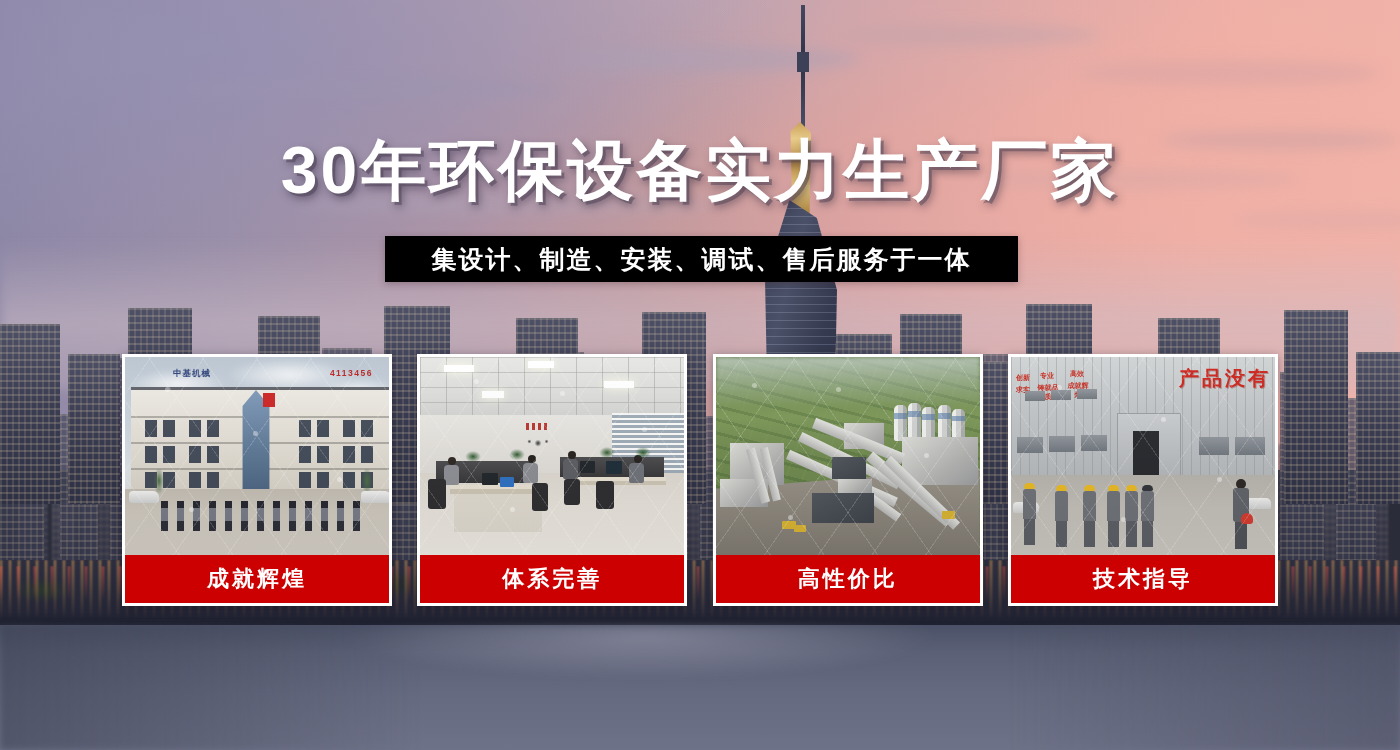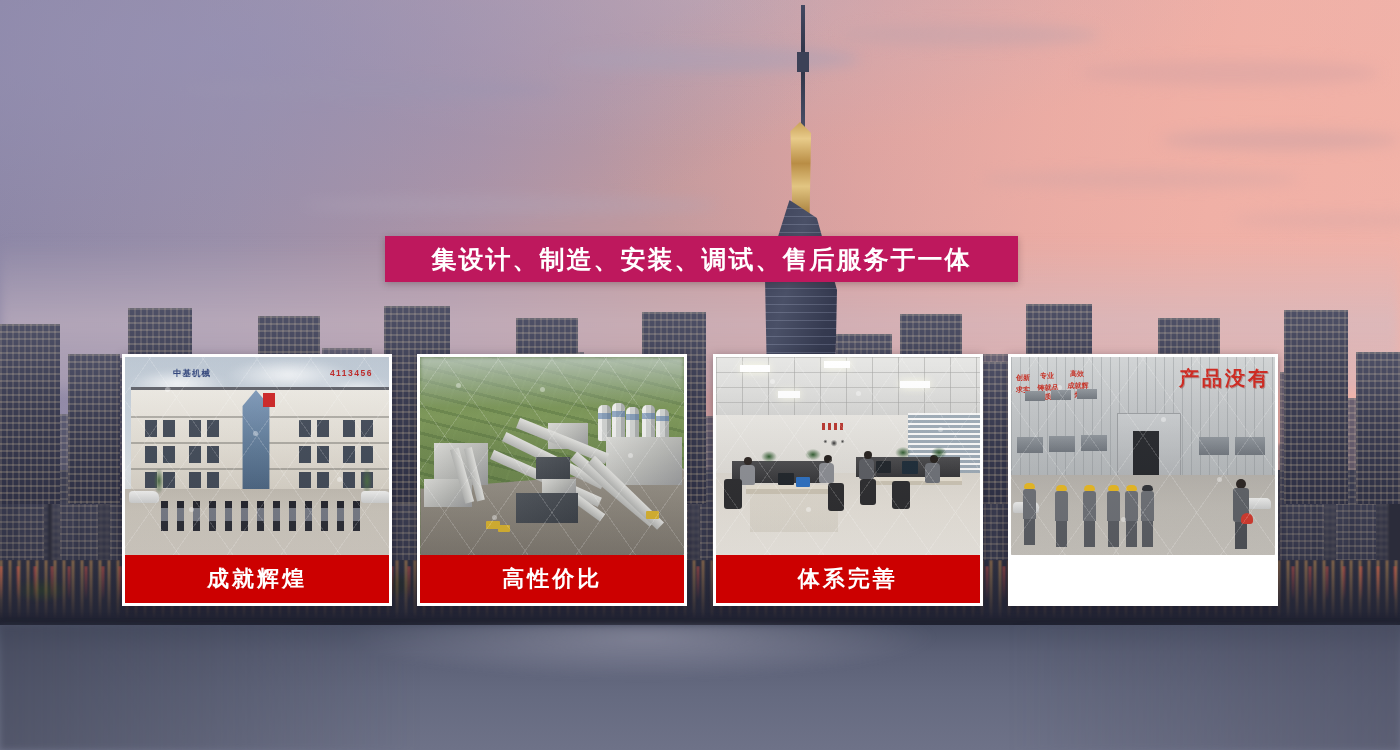--- a/index.html
+++ b/index.html
@@ -154,21 +154,21 @@
     color:#ffffff;
     text-shadow:
       3px 3px 0 rgba(70,60,80,.45),
       4px 5px 9px rgba(45,38,58,.5);
     white-space:nowrap;
   }
 
   
   .subtitle-banner{
     position:absolute; left:385px; top:236px; width:633px; height:46px;
-    background:#be185d;
+    background:#000000;
     display:flex; align-items:center; justify-content:center;
     box-shadow:0 2px 7px rgba(60,30,40,.3);
   }
   .subtitle-text{
     color:#ffffff; font-size:25px; font-weight:bold; letter-spacing:2px;
     white-space:nowrap;
   }
 
   
   .card-row{
@@ -429,20 +429,21 @@
   </div>
 
   <div class="bank"></div>
   <div class="bank-trees"></div>
   <div class="bank-lights"></div>
   <div class="bank-lights red"></div>
   <div class="river-edge"></div>
   <div class="river"></div>
   <div class="river-sheen"></div>
 
+  <div class="headline">30年环保设备实力生产厂家</div>
 
   <div class="subtitle-banner">
     <span class="subtitle-text">集设计、制造、安装、调试、售后服务于一体</span>
   </div>
 
   <div class="card-row">
 
     <div class="card">
       <div class="card-photo">
         <div class="p1-sky"></div>
@@ -504,20 +505,70 @@
           <div class="wm-dot" style="left:128px;top:74px;"></div>
           <div class="wm-dot" style="left:212px;top:120px;"></div>
           <div class="wm-dot" style="left:64px;top:150px;"></div>
         </div>
       </div>
       <div class="card-caption">成就辉煌</div>
     </div>
 
     <div class="card">
       <div class="card-photo">
+        <div class="p3-ceil"></div>
+        <div class="p3-grid"></div>
+        <div class="p3-lamp" style="left:24px;top:8px;width:30px;"></div>
+        <div class="p3-lamp" style="left:108px;top:4px;width:26px;"></div>
+        <div class="p3-lamp" style="left:184px;top:24px;width:30px;"></div>
+        <div class="p3-lamp" style="left:62px;top:34px;width:22px;"></div>
+        <div class="p3-wall"></div>
+        <div class="p3-window"></div>
+        <div class="p3-decal"></div>
+        <div class="p3-floor"></div>
+
+        <div class="p3-part" style="left:16px;top:104px;width:96px;height:22px;"></div>
+        <div class="p3-desk" style="left:30px;top:128px;width:96px;height:9px;"></div>
+        <div class="p3-desk" style="left:34px;top:137px;width:88px;height:38px;background:linear-gradient(to bottom,#d7d0c0,#c6bfae);opacity:.35;"></div>
+        <div class="p3-mon" style="left:62px;top:116px;width:16px;height:12px;"></div>
+        <div class="p3-mon" style="left:80px;top:120px;width:14px;height:10px;background:#2b6fc0;"></div>
+        <div class="p3-head" style="left:28px;top:100px;"></div>
+        <div class="p3-torso" style="left:24px;top:108px;"></div>
+        <div class="p3-head" style="left:108px;top:98px;background:#221d1a;"></div>
+        <div class="p3-torso" style="left:103px;top:106px;background:#8a8c91;"></div>
+        <div class="p3-chair" style="left:8px;top:122px;width:18px;height:30px;"></div>
+        <div class="p3-chair" style="left:112px;top:126px;width:16px;height:28px;"></div>
+        <div class="p3-plant" style="left:42px;top:90px;"></div>
+        <div class="p3-plant" style="left:86px;top:88px;"></div>
+
+        <div class="p3-part" style="left:140px;top:100px;width:104px;height:20px;"></div>
+        <div class="p3-desk" style="left:146px;top:120px;width:100px;height:8px;"></div>
+        <div class="p3-mon" style="left:160px;top:104px;width:15px;height:12px;"></div>
+        <div class="p3-mon" style="left:186px;top:104px;width:16px;height:13px;background:#1b2a36;"></div>
+        <div class="p3-head" style="left:148px;top:94px;background:#241f1b;"></div>
+        <div class="p3-torso" style="left:143px;top:102px;background:#5a5c61;"></div>
+        <div class="p3-head" style="left:214px;top:98px;background:#241f1b;"></div>
+        <div class="p3-torso" style="left:209px;top:106px;background:#6d7076;"></div>
+        <div class="p3-chair" style="left:144px;top:122px;width:16px;height:26px;"></div>
+        <div class="p3-chair" style="left:176px;top:124px;width:18px;height:28px;"></div>
+        <div class="p3-plant" style="left:176px;top:86px;"></div>
+        <div class="p3-plant" style="left:212px;top:86px;"></div>
+        <div class="photo-grade"></div>
+        <div class="wm">
+          <div class="wm-dot" style="left:54px;top:22px;"></div>
+          <div class="wm-dot" style="left:140px;top:34px;"></div>
+          <div class="wm-dot" style="left:222px;top:70px;"></div>
+          <div class="wm-dot" style="left:90px;top:150px;"></div>
+        </div>
+      </div>
+      <div class="card-caption">体系完善</div>
+    </div>
+
+    <div class="card">
+      <div class="card-photo">
         <div class="p2-field"></div>
         <div class="p2-fieldtex"></div>
         <div class="p2-haze"></div>
         <div class="p2-yard"></div>
 
         <div class="p2-silo" style="left:178px;top:48px;height:36px;"></div>
         <div class="p2-silo" style="left:192px;top:46px;height:38px;"></div>
         <div class="p2-silo" style="left:206px;top:50px;height:34px;"></div>
         <div class="p2-silo" style="left:222px;top:48px;height:36px;"></div>
         <div class="p2-silo" style="left:236px;top:52px;height:32px;"></div>
@@ -543,70 +594,20 @@
         <div class="p2-mach" style="left:226px;top:154px;width:13px;height:8px;"></div>
         <div class="photo-grade"></div>
         <div class="wm">
           <div class="wm-dot" style="left:36px;top:26px;"></div>
           <div class="wm-dot" style="left:120px;top:30px;"></div>
           <div class="wm-dot" style="left:208px;top:96px;"></div>
           <div class="wm-dot" style="left:72px;top:158px;"></div>
         </div>
       </div>
       <div class="card-caption">高性价比</div>
-    </div>
-
-    <div class="card">
-      <div class="card-photo">
-        <div class="p3-ceil"></div>
-        <div class="p3-grid"></div>
-        <div class="p3-lamp" style="left:24px;top:8px;width:30px;"></div>
-        <div class="p3-lamp" style="left:108px;top:4px;width:26px;"></div>
-        <div class="p3-lamp" style="left:184px;top:24px;width:30px;"></div>
-        <div class="p3-lamp" style="left:62px;top:34px;width:22px;"></div>
-        <div class="p3-wall"></div>
-        <div class="p3-window"></div>
-        <div class="p3-decal"></div>
-        <div class="p3-floor"></div>
-
-        <div class="p3-part" style="left:16px;top:104px;width:96px;height:22px;"></div>
-        <div class="p3-desk" style="left:30px;top:128px;width:96px;height:9px;"></div>
-        <div class="p3-desk" style="left:34px;top:137px;width:88px;height:38px;background:linear-gradient(to bottom,#d7d0c0,#c6bfae);opacity:.35;"></div>
-        <div class="p3-mon" style="left:62px;top:116px;width:16px;height:12px;"></div>
-        <div class="p3-mon" style="left:80px;top:120px;width:14px;height:10px;background:#2b6fc0;"></div>
-        <div class="p3-head" style="left:28px;top:100px;"></div>
-        <div class="p3-torso" style="left:24px;top:108px;"></div>
-        <div class="p3-head" style="left:108px;top:98px;background:#221d1a;"></div>
-        <div class="p3-torso" style="left:103px;top:106px;background:#8a8c91;"></div>
-        <div class="p3-chair" style="left:8px;top:122px;width:18px;height:30px;"></div>
-        <div class="p3-chair" style="left:112px;top:126px;width:16px;height:28px;"></div>
-        <div class="p3-plant" style="left:42px;top:90px;"></div>
-        <div class="p3-plant" style="left:86px;top:88px;"></div>
-
-        <div class="p3-part" style="left:140px;top:100px;width:104px;height:20px;"></div>
-        <div class="p3-desk" style="left:146px;top:120px;width:100px;height:8px;"></div>
-        <div class="p3-mon" style="left:160px;top:104px;width:15px;height:12px;"></div>
-        <div class="p3-mon" style="left:186px;top:104px;width:16px;height:13px;background:#1b2a36;"></div>
-        <div class="p3-head" style="left:148px;top:94px;background:#241f1b;"></div>
-        <div class="p3-torso" style="left:143px;top:102px;background:#5a5c61;"></div>
-        <div class="p3-head" style="left:214px;top:98px;background:#241f1b;"></div>
-        <div class="p3-torso" style="left:209px;top:106px;background:#6d7076;"></div>
-        <div class="p3-chair" style="left:144px;top:122px;width:16px;height:26px;"></div>
-        <div class="p3-chair" style="left:176px;top:124px;width:18px;height:28px;"></div>
-        <div class="p3-plant" style="left:176px;top:86px;"></div>
-        <div class="p3-plant" style="left:212px;top:86px;"></div>
-        <div class="photo-grade"></div>
-        <div class="wm">
-          <div class="wm-dot" style="left:54px;top:22px;"></div>
-          <div class="wm-dot" style="left:140px;top:34px;"></div>
-          <div class="wm-dot" style="left:222px;top:70px;"></div>
-          <div class="wm-dot" style="left:90px;top:150px;"></div>
-        </div>
-      </div>
-      <div class="card-caption">体系完善</div>
     </div>
 
     <div class="card">
       <div class="card-photo">
         <div class="p4-sky"></div>
         <div class="p4-wall"></div>
         <div class="p4-redtext">产品没有</div>
         <div class="p4-slogan" style="left:2px;top:16px;width:20px;">创新</div>
         <div class="p4-slogan" style="left:26px;top:14px;width:20px;">专业</div>
         <div class="p4-slogan" style="left:56px;top:12px;width:20px;">高效</div>
@@ -663,16 +664,17 @@
           <div class="p4-redhelm"></div>
         </div>
         <div class="photo-grade"></div>
         <div class="wm">
           <div class="wm-dot" style="left:46px;top:28px;"></div>
           <div class="wm-dot" style="left:150px;top:60px;"></div>
           <div class="wm-dot" style="left:206px;top:120px;"></div>
           <div class="wm-dot" style="left:110px;top:160px;"></div>
         </div>
       </div>
+      <div class="card-caption">技术指导</div>
     </div>
 
   </div>
 </div>
 
 </body></html>

